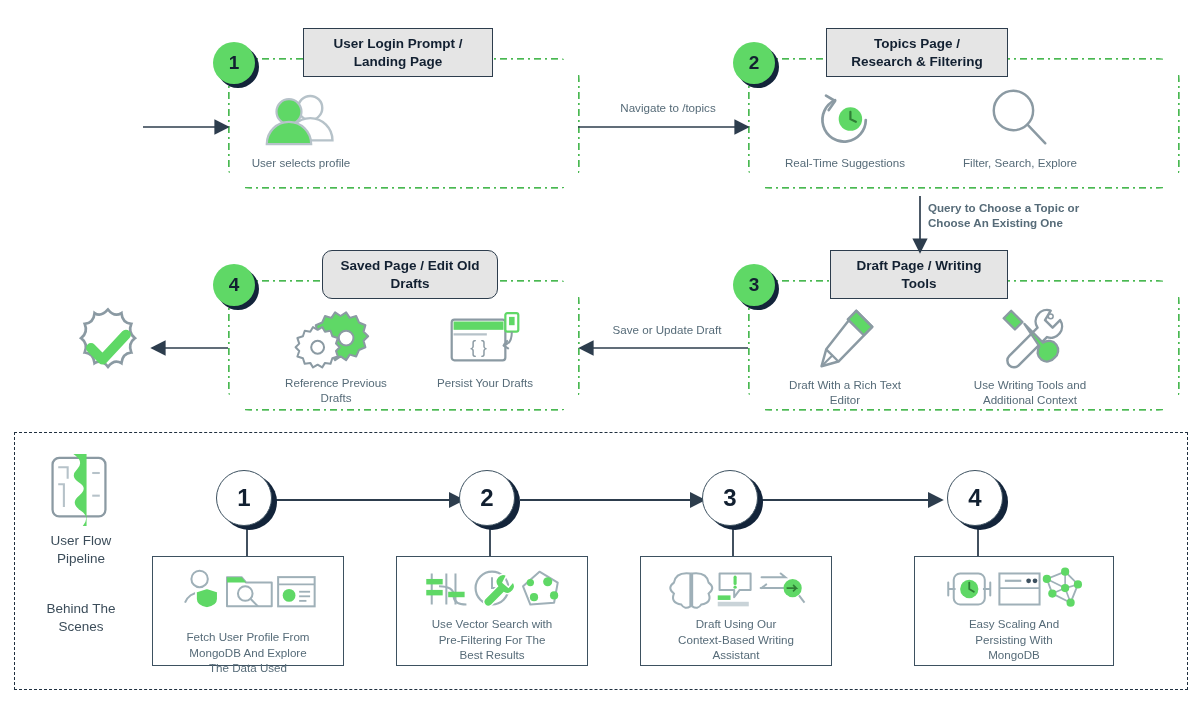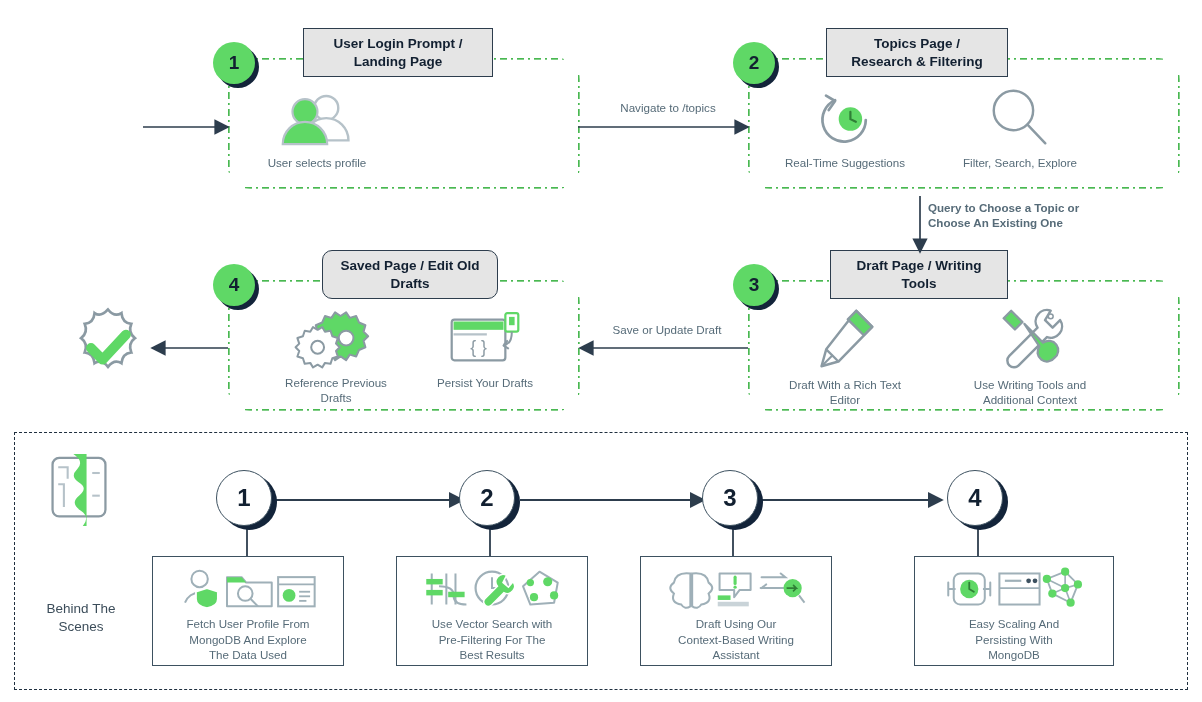--- a/index.html
+++ b/index.html
@@ -181,21 +181,21 @@
   </div>
 
   <div class="green-box dashdot" style="left:228px; top:58px; width:352px; height:131px;"></div>
   <div class="step-title" style="left:303px; top:28px; width:190px; height:49px; white-space:pre-line;">User Login Prompt /
 Landing Page</div>
   <div class="badge" style="left:213px; top:42px;">
     <div class="shadow"></div>
     <div class="disc">1</div>
   </div>
 
-  <div class="item" style="left:252px; top:92px; width:130px;">
+  <div class="item" style="left:236px; top:92px; width:130px;">
     <svg width="74" height="56" viewBox="0 0 80 60">
       <circle cx="50" cy="17" r="13" fill="#ffffff" stroke="#b6c2c9" stroke-width="2.6"></circle>
       <path d="M26 52 A24 24 0 0 1 74 52 L26 52 Z" fill="#ffffff" stroke="#b6c2c9" stroke-width="2.6"></path>
       <circle cx="27" cy="21" r="13.5" fill="#5fd866" stroke="#b6c2c9" stroke-width="2.4"></circle>
       <path d="M3 56 A24 24 0 0 1 51 56 L3 56 Z" fill="#5fd866" stroke="#b6c2c9" stroke-width="2.4"></path>
     </svg>
     <div class="cap">User selects profile</div>
   </div>
 
 
@@ -300,20 +300,22 @@
       <rect x="8" y="6" width="56" height="62" rx="7" fill="#ffffff" stroke="#8b9aa3" stroke-width="2.4"></rect>
       <path d="M30 2 q12 8 4 16 q-8 8 2 14 q10 6 0 14 q-10 8 2 16 q10 7 2 16 L44 78 L44 2 Z" fill="#5fd866"></path>
       <path d="M30 2 L30 78" stroke="#5fd866" stroke-width="0"></path>
       <rect x="28" y="0" width="16" height="80" fill="#5fd866" opacity="0"></rect>
       <path d="M14 16 L24 16 L24 28" fill="none" stroke="#b6c2c9" stroke-width="2.2"></path>
       <path d="M14 34 L20 34 L20 58" fill="none" stroke="#b6c2c9" stroke-width="2.2"></path>
       <path d="M50 22 L58 22" fill="none" stroke="#b6c2c9" stroke-width="2.2"></path>
       <path d="M50 46 L58 46" fill="none" stroke="#b6c2c9" stroke-width="2.2"></path>
     </svg>
   </div>
+  <div class="bts-left-label" style="left:33px; top:532px; width:96px; white-space:pre-line;">User Flow
+Pipeline</div>
   <div class="bts-left-label" style="left:33px; top:600px; width:96px; white-space:pre-line;">Behind The
 Scenes</div>
 
   <svg class="lines" width="1202" height="702">
     <defs>
       <marker id="ar2" markerWidth="9" markerHeight="9" refX="8" refY="4.5" orient="auto">
         <path d="M0,0 L9,4.5 L0,9 Z" fill="#2d3d4d"></path>
       </marker>
     </defs>
     <line x1="275" y1="500" x2="463" y2="500" stroke="#2d3d4d" stroke-width="1.8" marker-end="url(#ar2)"></line>
@@ -335,21 +337,21 @@
   </div>
   <div class="circ" style="left:702px; top:470px;">
     <div class="sh"></div>
       <div class="ds">3</div>
   </div>
   <div class="circ" style="left:947px; top:470px;">
     <div class="sh"></div>
       <div class="ds">4</div>
   </div>
 
-  <div class="bts-card" style="left:152px; top:556px; width:192px; height:110px;">
+  <div class="bts-card" style="left:152px; top:556px; width:192px; height:110px;gap:13px;">
     <svg width="142" height="42" viewBox="0 0 150 46">
       <circle cx="22" cy="12" r="9" fill="#ffffff" stroke="#9fb0b8" stroke-width="2.2"></circle>
       <path d="M6 38 A17 17 0 0 1 38 38" fill="none" stroke="#9fb0b8" stroke-width="2.2"></path>
       <path d="M30 22 l12 4 v8 q0 8 -12 10 q-12 -2 -12 -10 v-8 Z" fill="#5fd866" stroke="#ffffff" stroke-width="2"></path>
       <path d="M52 10 h16 l5 6 h28 v26 h-49 Z" fill="#ffffff" stroke="#9fb0b8" stroke-width="2.2" stroke-linejoin="round"></path>
       <path d="M52 10 h16 l5 6 h-21 Z" fill="#5fd866"></path>
       <circle cx="72" cy="28" r="8" fill="none" stroke="#9fb0b8" stroke-width="2.2"></circle>
       <line x1="78" y1="34" x2="86" y2="42" stroke="#9fb0b8" stroke-width="2.2"></line>
       <rect x="108" y="10" width="40" height="32" fill="#ffffff" stroke="#9fb0b8" stroke-width="2.2"></rect>
       <line x1="108" y1="18" x2="148" y2="18" stroke="#9fb0b8" stroke-width="2"></line>

